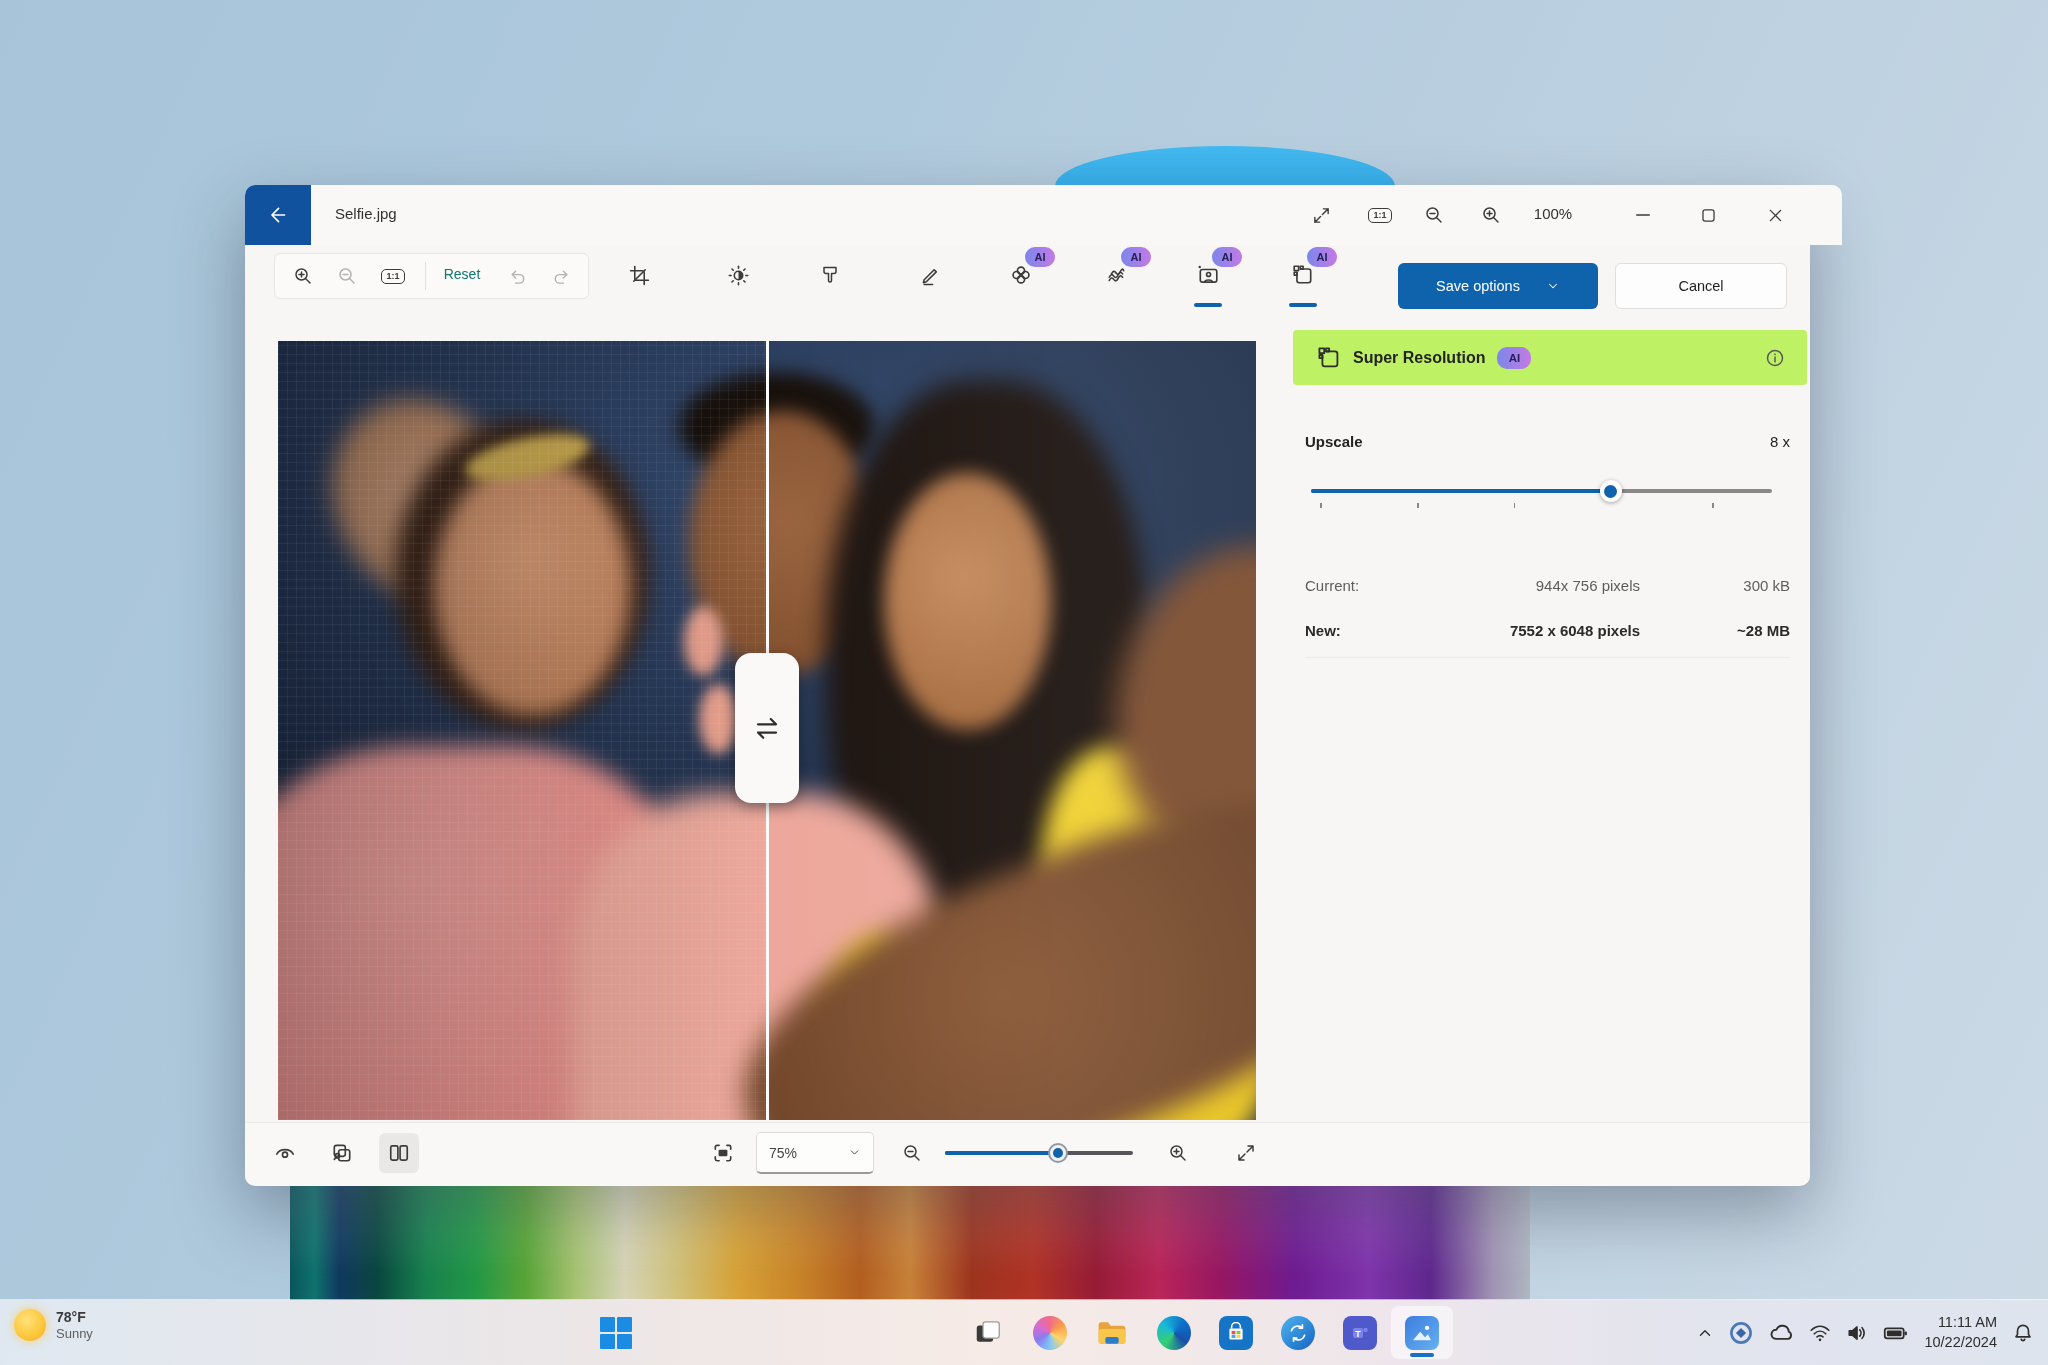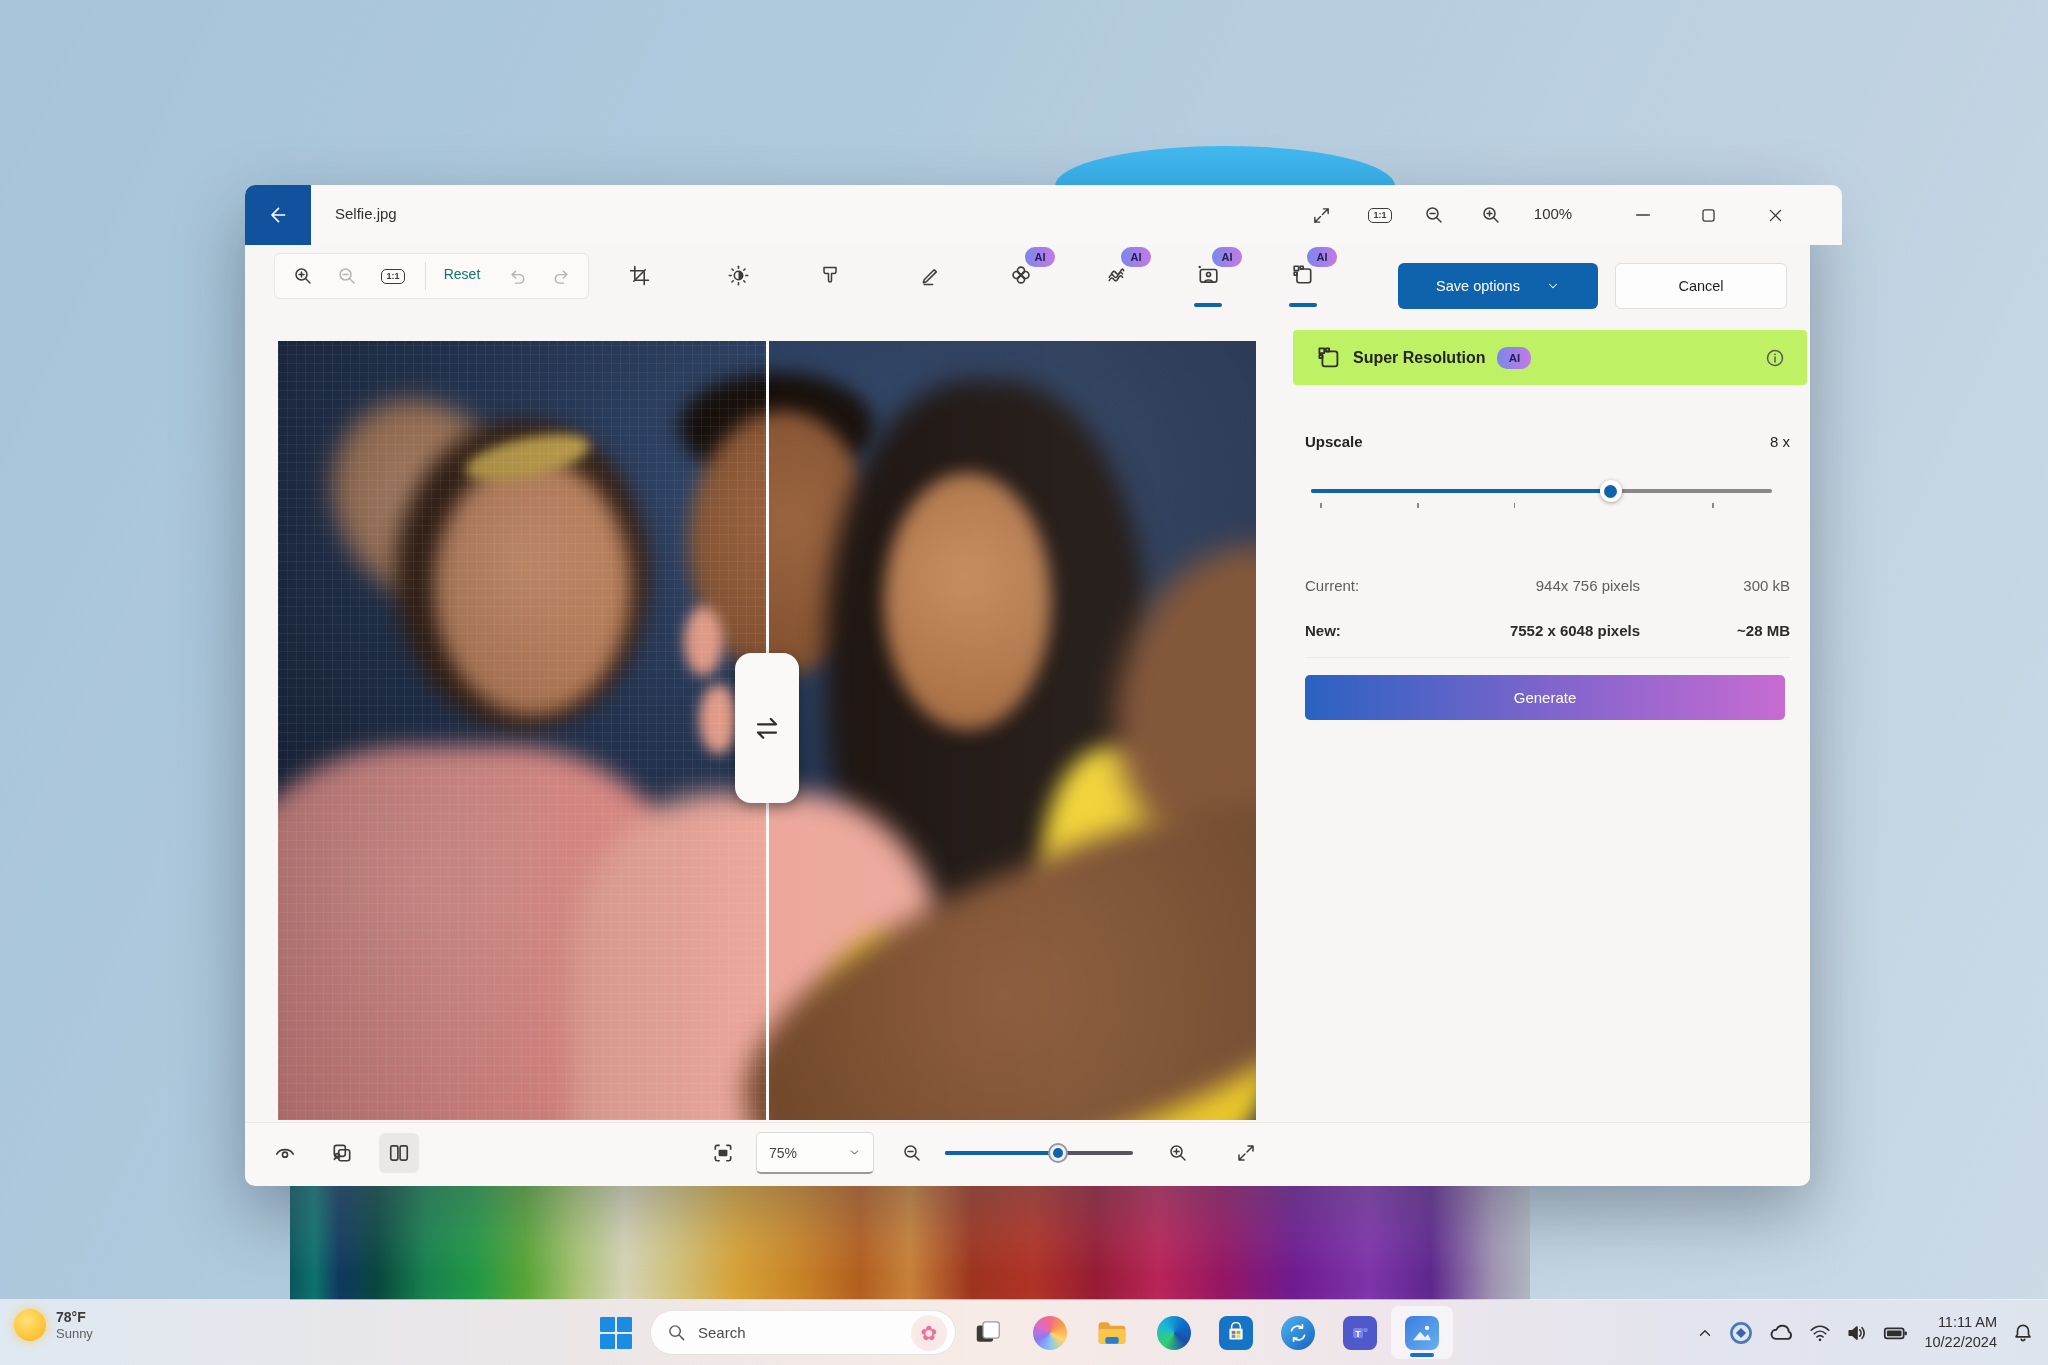--- a/index.html
+++ b/index.html
@@ -402,23 +402,20 @@
       <span>Current:</span>
       <span class="r">944x 756 pixels</span>
       <span class="r">300 kB</span>
     </div>
     <div class="info-row row-new">
       <span>New:</span>
       <span class="r">7552 x 6048 pixels</span>
       <span class="r">~28 MB</span>
     </div>
     <div class="panel-div"></div>
-    <div class="generate-btn">
-      <span>Generate</span>
-    </div>
 
     <div class="bottombar">
       <div class="bb-btn" style="left:20px">
         <span>
           <svg width="22" height="22" viewBox="0 0 20 20" class="ic">
               <path d="M2.5 11 C5.5 5.5 14.5 5.5 17.5 11"></path>
               <circle cx="10" cy="11.5" r="2.3"></circle>
             </svg>
         </span>
       </div>
@@ -499,30 +496,20 @@
       </div>
     </div>
 
     <div class="win-logo">
       <div></div>
         <div></div>
       <div></div>
         <div></div>
     </div>
 
-    <div class="search-pill">
-      <span>
-        <svg width="19" height="19" viewBox="0 0 20 20" class="ic" stroke-width="1.8">
-            <circle cx="8.5" cy="8.5" r="5.5"></circle>
-            <line x1="13" y1="13" x2="17.5" y2="17.5"></line>
-          </svg>
-      </span>
-      <span class="search-text">Search</span>
-      <span class="lotus">✿</span>
-    </div>
 
     <div class="task-icons">
       <div class="task-icon">
         <span>
           <svg width="30" height="30" viewBox="0 0 24 24">
               <rect x="3" y="6" width="13" height="13" rx="2" fill="#3a3a3a"></rect>
               <rect x="8" y="3" width="13" height="13" rx="2" fill="#fdfdfd" stroke="#9a9a9a"></rect>
             </svg>
         </span>
       </div>

